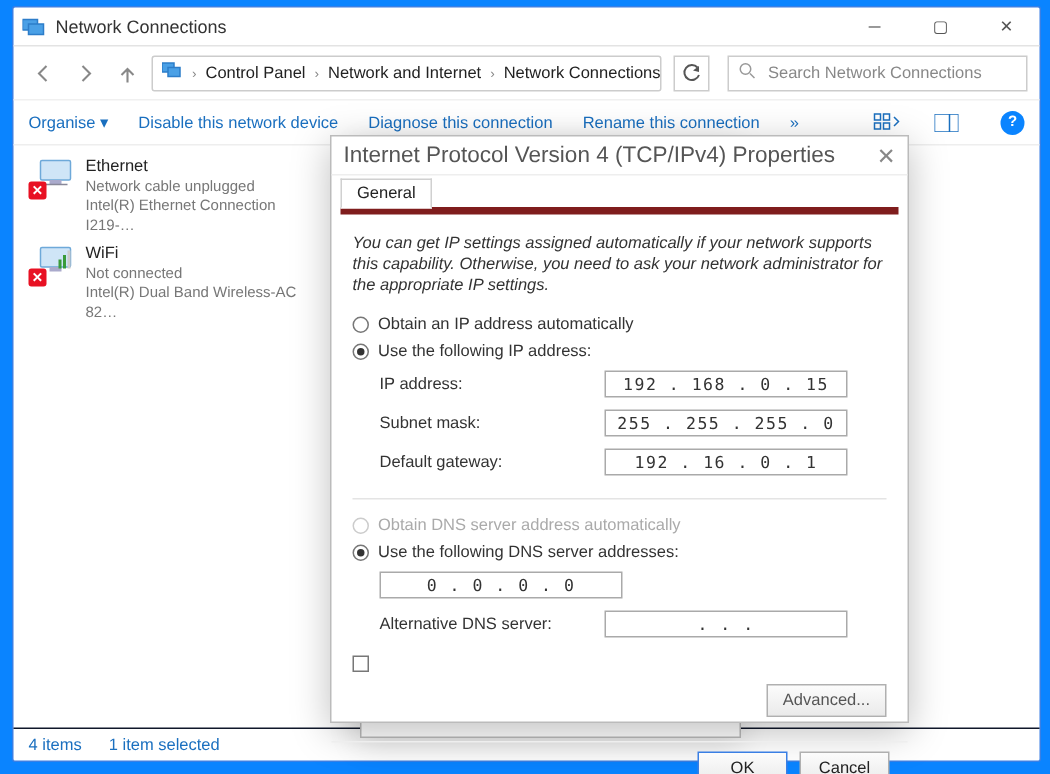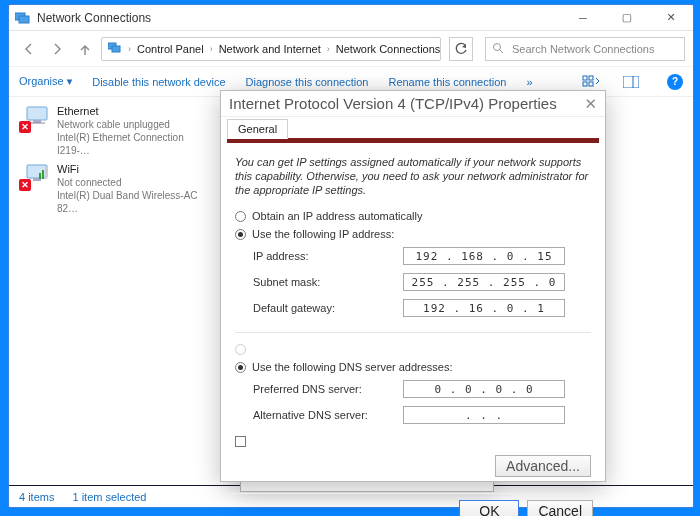--- a/index.html
+++ b/index.html
@@ -44,21 +44,21 @@
   .conn-text { display:flex; flex-direction:column; line-height:13px; }
   .conn-text .name { color:#222; }
   .conn-text .sub { color:#777; font-size:10px; }
   .xmark { position:absolute; left:-2px; bottom:-2px; width:12px; height:12px; background:#e81123; color:#fff; font-size:9px; font-weight:bold; display:flex; align-items:center; justify-content:center; border-radius:2px; }
 
   .statusbar { position:absolute; left:0; right:0; bottom:0; height:22px; border-top:1px solid #0f172a; display:flex; align-items:center; padding:0 10px; gap:18px; color:#1a6fbf; }
 
   
   .under-dialog { position:absolute; left:240px; top:94px; width:254px; height:398px; background:#fff; border:1px solid #bbb; box-shadow:0 4px 20px rgba(0,0,0,.15); }
   .under-dialog .btns { position:absolute; right:10px; bottom:10px; display:flex; gap:8px; }
-  .btn { min-width:60px; height:22px; border:1px solid #b0b0b0; background:linear-gradient(#fcfcfc,#eaeaea); display:flex; align-items:center; justify-content:center; padding:0 10px; font-size:14px; color:#555; }
+  .btn { min-width:60px; height:22px; border:1px solid #b0b0b0; background:linear-gradient(#fcfcfc,#eaeaea); display:flex; align-items:center; justify-content:center; padding:0 10px; font-size:11px; color:#555; }
   .btn.disabled { color:#aaa; }
 
   
   .dialog { position:absolute; left:220px; top:90px; width:386px; height:392px; background:#fff; border:1px solid #bbb; box-shadow:0 6px 24px rgba(0,0,0,.25); }
   .dlg-title { height:26px; display:flex; align-items:center; padding:0 8px; color:#555; font-size:15px; border-bottom:1px solid #eee; }
   .dlg-title .sp { flex:1; }
   .tabbar { display:flex; border-bottom:5px solid #7f1d1d; margin:2px 6px 0 6px; }
   .tab { border:1px solid #d0d0d0; border-bottom:1px solid #fff; background:#fff; padding:3px 10px; margin-bottom:-1px; font-size:11px; }
   .dlg-body { padding:8px 14px 10px 14px; font-size:11px; color:#333; display:flex; flex-direction:column; }
   .explain { color:#333; margin:4px 0 10px 0; line-height:14px;font-style:italic; }
@@ -259,27 +259,27 @@
     </div>
     <div class="row">
       <span class="label">Default gateway:</span>
       <span class="ipbox">192 .  16 .  0  .  1</span>
     </div>
 
     <div class="sect-gap"></div>
 
     <div class="radio dim">
       <span class="circle dim"></span>
+      <span>Obtain DNS server address automatically</span>
     </div>
     <div class="radio">
       <span class="circle checked"></span>
       <span>Use the following DNS server addresses:</span>
     </div>
     <div class="row">
-      <span class="label">Preferred DNS server:</span>
       <span class="ipbox">0  .  0  .  0  .  0</span>
     </div>
     <div class="row">
       <span class="label">Alternative DNS server:</span>
       <span class="ipbox">.     .     .</span>
     </div>
 
     <div class="chk">
       <span class="sq"></span>
     </div>

